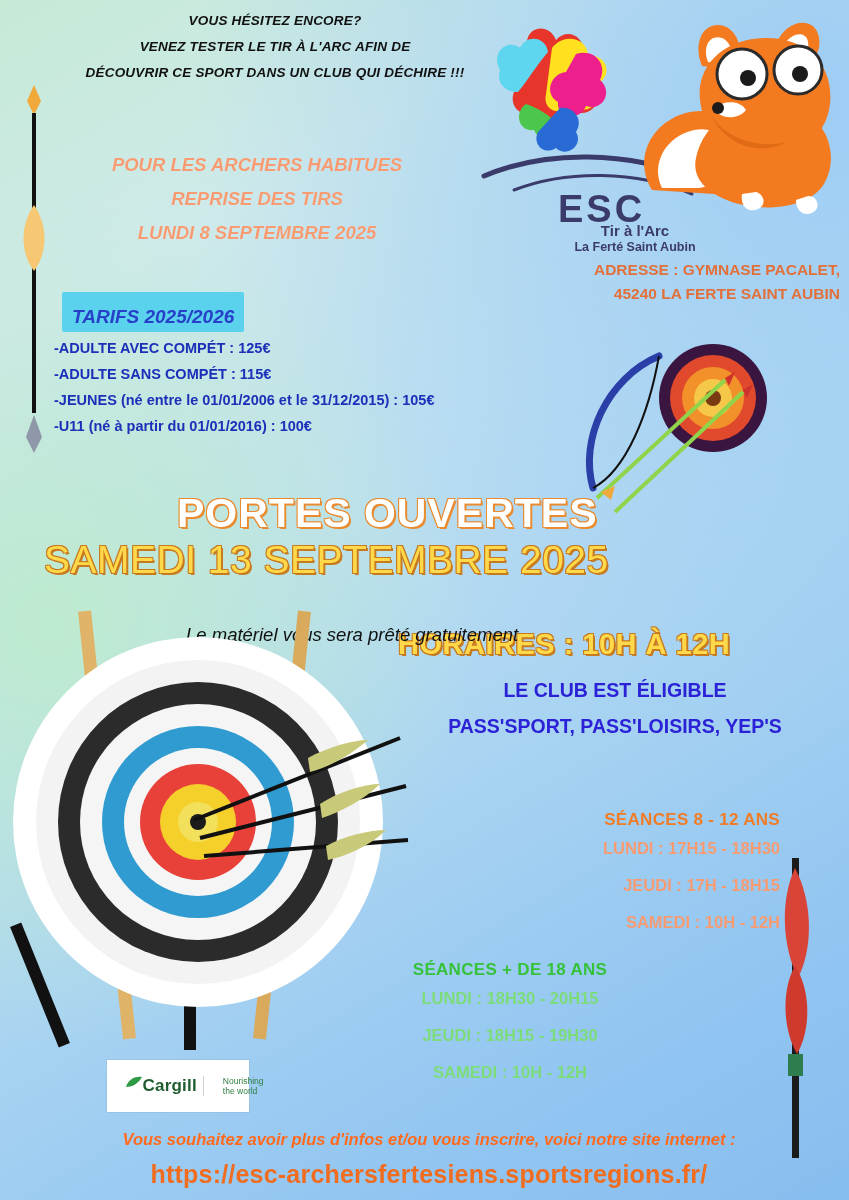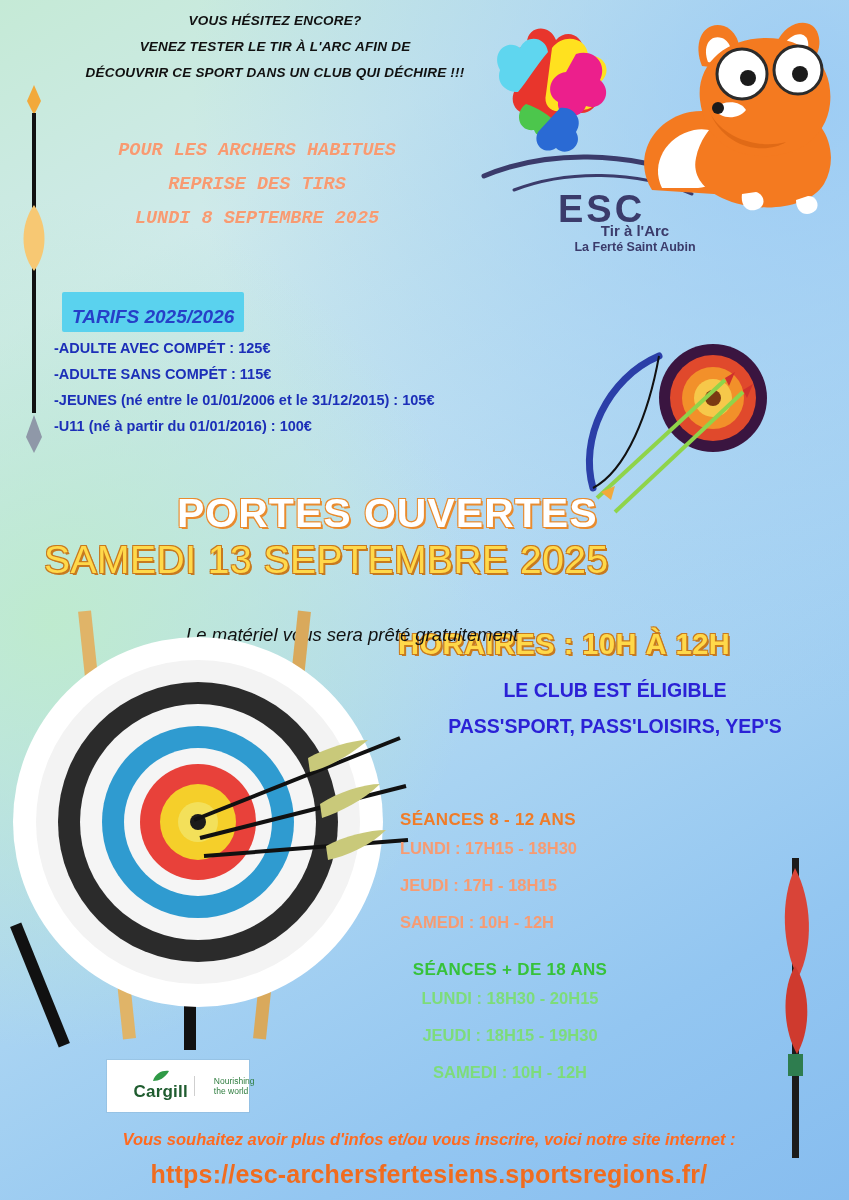--- a/index.html
+++ b/index.html
@@ -116,21 +116,21 @@
       <polygon points="20,330 28,352 20,368 12,352" fill="#8f98a8"></polygon>
     </svg>
   </div>
 
   <div class="tb ital" style="left:60px; top:8px; width:430px;">
     <div>VOUS HÉSITEZ ENCORE?</div>
     <div>VENEZ TESTER LE TIR À L'ARC AFIN DE</div>
     <div>DÉCOUVRIR CE SPORT DANS UN CLUB QUI DÉCHIRE !!!</div>
   </div>
 
-  <div class="tb orange-head" style="left:62px; top:134px; width:390px;font-family:Liberation Mono, monospace;">
+  <div class="tb orange-head" style="left:62px; top:148px; width:390px;">
     <div>POUR LES ARCHERS HABITUES</div>
     <div>REPRISE DES TIRS</div>
     <div>LUNDI 8 SEPTEMBRE 2025</div>
   </div>
 
   <div class="logo-wrap">
     <svg width="390" height="250" viewBox="0 0 390 250">
 
       <g>
         <path d="M60 80 C 40 60, 55 35, 72 40 C 66 20, 92 12, 100 32 C 112 18, 132 30, 126 48 C 146 44, 156 66, 138 78 C 150 94, 132 112, 116 102 C 112 122, 86 124, 82 104 C 64 112, 50 96, 60 80 Z" fill="#e8352c"></path>
@@ -171,20 +171,24 @@
         <path d="M286 186 C 284 200, 294 206, 304 200 C 310 196, 308 186, 300 184 Z" fill="#fff"></path>
         <path d="M340 192 C 340 206, 352 210, 360 202 C 364 196, 360 188, 352 188 Z" fill="#fff"></path>
       </g>
     </svg>
   </div>
   <div class="club-name">
     <div>Tir à l'Arc</div>
     <div class="l2">La Ferté Saint Aubin</div>
   </div>
 
+  <div class="tb addr" style="left:420px; top:258px; width:420px;">
+    <div>ADRESSE : GYMNASE PACALET,</div>
+    <div>45240 LA FERTE SAINT AUBIN</div>
+  </div>
 
   <div class="tb" style="left:62px; top:292px;">
     <span class="tarif-badge">TARIFS 2025/2026</span>
   </div>
   <div class="tb" style="left:54px; top:335px; width:520px;">
     <div class="tarif-line">-ADULTE AVEC COMPÉT : 125€</div>
     <div class="tarif-line">-ADULTE SANS COMPÉT : 115€</div>
     <div class="tarif-line">-JEUNES (né entre le 01/01/2006 et le 31/12/2015) : 105€</div>
     <div class="tarif-line">-U11 (né à partir du 01/01/2016) : 100€</div>
   </div>
@@ -247,21 +251,21 @@
         <path d="M318 256 C 336 246, 362 240, 378 240 C 362 256, 338 266, 320 270 Z" fill="#c9c97a"></path>
       </g>
     </svg>
   </div>
 
   <div class="tb eligible" style="left:400px; top:672px; width:430px;">
     <div>LE CLUB EST ÉLIGIBLE</div>
     <div>PASS'SPORT, PASS'LOISIRS, YEP'S</div>
   </div>
 
-  <div class="tb" style="left:400px; top:810px; width:380px; text-align:left;">
+  <div class="tb" style="left:400px; top:810px; width:380px; text-align:right;">
     <div class="sess-title-orange">SÉANCES  8 - 12 ANS</div>
     <div class="sess-line-orange">LUNDI : 17H15 - 18H30</div>
     <div class="sess-line-orange">JEUDI : 17H - 18H15</div>
     <div class="sess-line-orange">SAMEDI : 10H - 12H</div>
   </div>
 
   <div class="tb" style="left:320px; top:960px; width:380px; text-align:center;">
     <div class="sess-title-green">SÉANCES + DE 18 ANS</div>
     <div class="sess-line-green">LUNDI : 18H30 - 20H15</div>
     <div class="sess-line-green">JEUDI : 18H15 - 19H30</div>
@@ -272,21 +276,21 @@
     <svg width="60" height="300" viewBox="0 0 60 300">
       <rect x="26" y="0" width="7" height="300" fill="#1b1b1b"></rect>
       <path d="M29 10 C 46 42, 48 88, 32 120 C 16 88, 14 42, 29 10 Z" fill="#d94438"></path>
       <path d="M29 108 C 44 130, 46 170, 31 196 C 16 170, 16 130, 29 108 Z" fill="#cf3a2e"></path>
       <rect x="22" y="196" width="15" height="22" fill="#2e7d4f"></rect>
     </svg>
   </div>
 
   <div class="cargill">
     <div style="display:flex; align-items:center; gap:6px;">
-      <div style="display:flex; flex-direction:column; align-items:center;margin-left:32px;">
+      <div style="display:flex; flex-direction:row; align-items:flex-start;margin-left:32px;">
         <svg width="18" height="12" viewBox="0 0 18 12">
             <path d="M1 11 C 3 3, 11 0, 17 1 C 13 8, 7 11, 1 11 Z" fill="#2f9a46"></path>
           </svg>
         <span class="cg-name">Cargill</span>
       </div>
       <div style="display:flex; flex-direction:column; align-items:flex-start; border-left:1px solid #cfcfcf; padding-left:19px;">
         <span class="cg-sub">Nourishing</span>
         <span class="cg-sub">the world</span>
       </div>
     </div>

